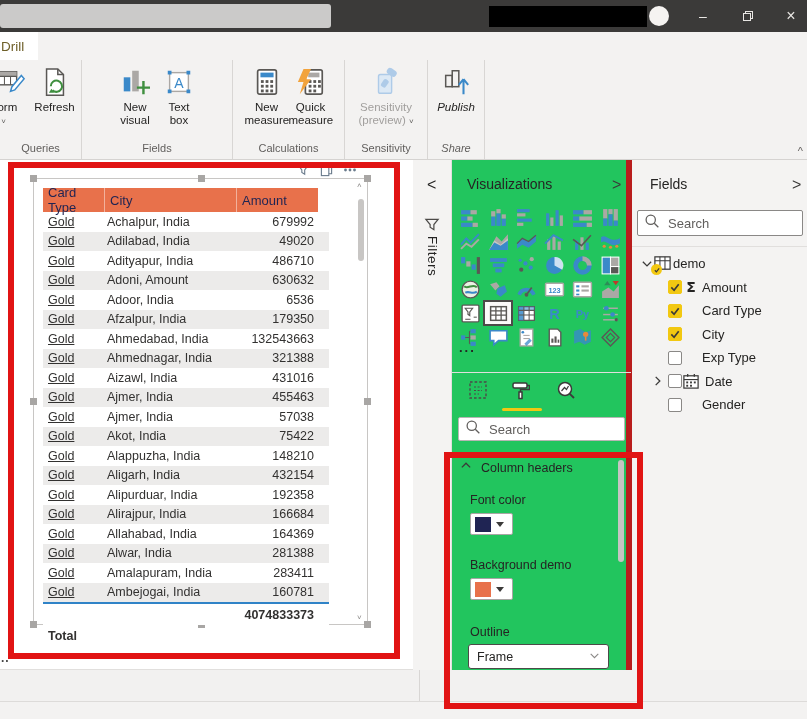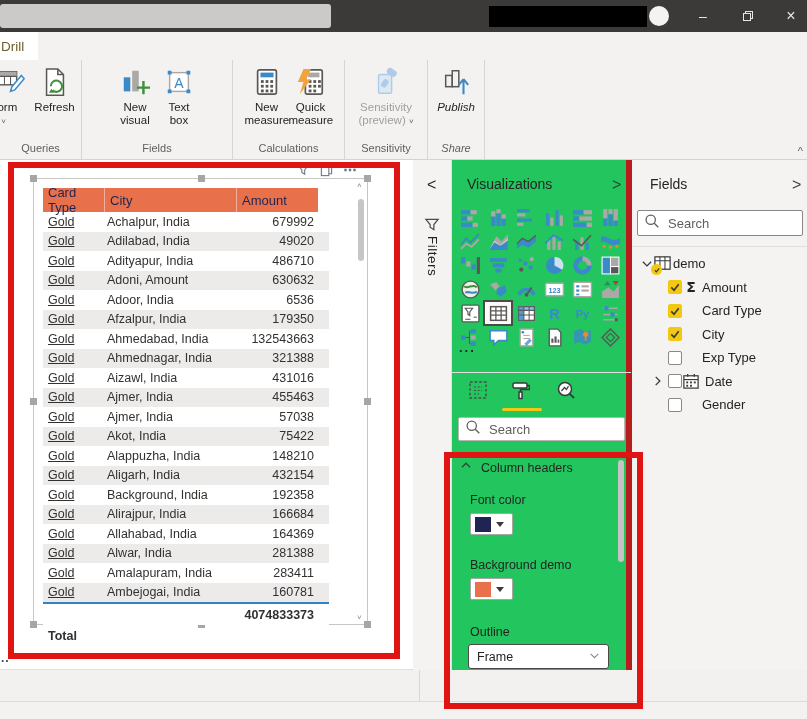--- a/index.html
+++ b/index.html
@@ -376,21 +376,21 @@
               <div class="c1">Alappuzha, India</div>
               <div class="c2">148210</div>
             </div>
             <div class="t-row">
               <div class="c0">Gold</div>
               <div class="c1">Aligarh, India</div>
               <div class="c2">432154</div>
             </div>
             <div class="t-row">
               <div class="c0">Gold</div>
-              <div class="c1">Background, India</div>
+              <div class="c1">Alipurduar, India</div>
               <div class="c2">192358</div>
             </div>
             <div class="t-row">
               <div class="c0">Gold</div>
               <div class="c1">Alirajpur, India</div>
               <div class="c2">166684</div>
             </div>
             <div class="t-row">
               <div class="c0">Gold</div>
               <div class="c1">Allahabad, India</div>

